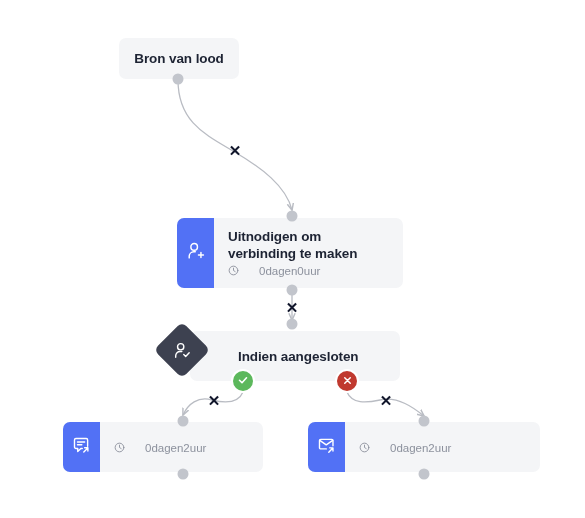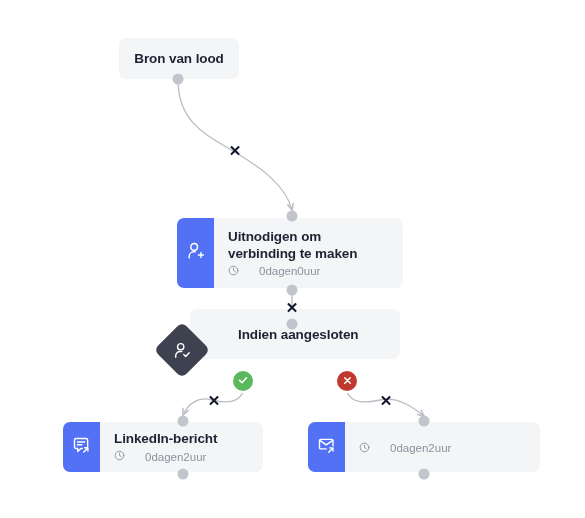--- a/index.html
+++ b/index.html
@@ -177,21 +177,21 @@
             <path d="M12 6.8V12l3.6 2.3"></path>
           </svg>
         </span>
         <span>0dagen0uur</span>
       </div>
     </div>
   </div>
   <div class="port" style="left:292px; top:216px;"></div>
   <div class="port" style="left:292px; top:290px;"></div>
 
-  <div class="node" style="left:190px; top:309px; width:210px; height:50px;">
+  <div class="node" style="left:190px; top:331px; width:210px; height:50px;">
     <div class="node-body" style="padding-left:48px;">
       <div class="node-title">Indien aangesloten</div>
     </div>
   </div>
   <div class="diamond" style="left:162px; top:330px;">
     <span class="dia-inner">
       <svg width="21" height="21" viewBox="0 0 24 24" fill="none" stroke="#ffffff" stroke-width="1.6" stroke-linecap="round" stroke-linejoin="round">
         <circle cx="10.5" cy="7.5" r="3.6"></circle>
         <path d="M4.8 19.5v-1.6a5 5 0 0 1 5-5h2"></path>
         <path d="M14 16.4l2.2 2.2 4-4.3"></path>
@@ -215,61 +215,60 @@
     </span>
   </div>
 
   <div class="node" style="left:63px; top:422px; width:200px; height:50px;">
     <div class="node-icon">
       <span>
         <svg width="21" height="21" viewBox="0 0 24 24" fill="none" stroke="#ffffff" stroke-width="1.6" stroke-linecap="round" stroke-linejoin="round">
           <path d="M19 12.8V5.6a1.6 1.6 0 0 0-1.6-1.6H5.6A1.6 1.6 0 0 0 4 5.6v8.2a1.6 1.6 0 0 0 1.6 1.6h2.1v3.4l3.6-3.4h1.6"></path>
           <path d="M7.4 8h8.2M7.4 11.2h5"></path>
           <path d="M14.6 19.4l4.6-4.6M15.6 14.6h3.7v3.7"></path>
-        </svg>
-      </span>
-    </div>
-    <div class="node-body">
-      <div class="node-title">LinkedIn-bericht</div>
-      <div class="node-sub">
-        <span>
-          <svg width="11" height="11" viewBox="0 0 24 24" fill="none" stroke="#8c919d" stroke-width="2" stroke-linecap="round" stroke-linejoin="round">
-            <circle cx="12" cy="12" r="9.5"></circle>
-            <path d="M12 6.8V12l3.6 2.3"></path>
-          </svg>
-        </span>
-        <span>0dagen2uur</span>
-      </div>
-    </div>
-  </div>
-  <div class="port" style="left:183px; top:421px;"></div>
-  <div class="port" style="left:183px; top:474px;"></div>
-
-  <div class="node" style="left:308px; top:422px; width:232px; height:50px;">
-    <div class="node-icon">
-      <span>
-        <svg width="21" height="21" viewBox="0 0 24 24" fill="none" stroke="#ffffff" stroke-width="1.6" stroke-linecap="round" stroke-linejoin="round">
-          <path d="M19.4 12.4V6.4a1.4 1.4 0 0 0-1.4-1.4H5.4A1.4 1.4 0 0 0 4 6.4v8.1a1.4 1.4 0 0 0 1.4 1.4h6.4"></path>
-          <path d="M4.3 6.1l7.4 5.1 7.4-5.1"></path>
-          <path d="M14.6 19.6l4.7-4.7M15.7 14.7h3.7v3.7"></path>
         </svg>
       </span>
     </div>
     <div class="node-body">
       <div class="node-sub">
         <span>
           <svg width="11" height="11" viewBox="0 0 24 24" fill="none" stroke="#8c919d" stroke-width="2" stroke-linecap="round" stroke-linejoin="round">
             <circle cx="12" cy="12" r="9.5"></circle>
             <path d="M12 6.8V12l3.6 2.3"></path>
           </svg>
         </span>
         <span>0dagen2uur</span>
       </div>
     </div>
   </div>
+  <div class="port" style="left:183px; top:421px;"></div>
+  <div class="port" style="left:183px; top:474px;"></div>
+
+  <div class="node" style="left:308px; top:422px; width:232px; height:50px;">
+    <div class="node-icon">
+      <span>
+        <svg width="21" height="21" viewBox="0 0 24 24" fill="none" stroke="#ffffff" stroke-width="1.6" stroke-linecap="round" stroke-linejoin="round">
+          <path d="M19.4 12.4V6.4a1.4 1.4 0 0 0-1.4-1.4H5.4A1.4 1.4 0 0 0 4 6.4v8.1a1.4 1.4 0 0 0 1.4 1.4h6.4"></path>
+          <path d="M4.3 6.1l7.4 5.1 7.4-5.1"></path>
+          <path d="M14.6 19.6l4.7-4.7M15.7 14.7h3.7v3.7"></path>
+        </svg>
+      </span>
+    </div>
+    <div class="node-body">
+      <div class="node-sub">
+        <span>
+          <svg width="11" height="11" viewBox="0 0 24 24" fill="none" stroke="#8c919d" stroke-width="2" stroke-linecap="round" stroke-linejoin="round">
+            <circle cx="12" cy="12" r="9.5"></circle>
+            <path d="M12 6.8V12l3.6 2.3"></path>
+          </svg>
+        </span>
+        <span>0dagen2uur</span>
+      </div>
+    </div>
+  </div>
   <div class="port" style="left:424px; top:421px;"></div>
   <div class="port" style="left:424px; top:474px;"></div>
 
   <div class="edge-x" style="left:235px; top:150px;">✕</div>
   <div class="edge-x" style="left:292px; top:307px;">✕</div>
   <div class="edge-x" style="left:214px; top:400px;">✕</div>
   <div class="edge-x" style="left:386px; top:400px;">✕</div>
 
 </div>
 

